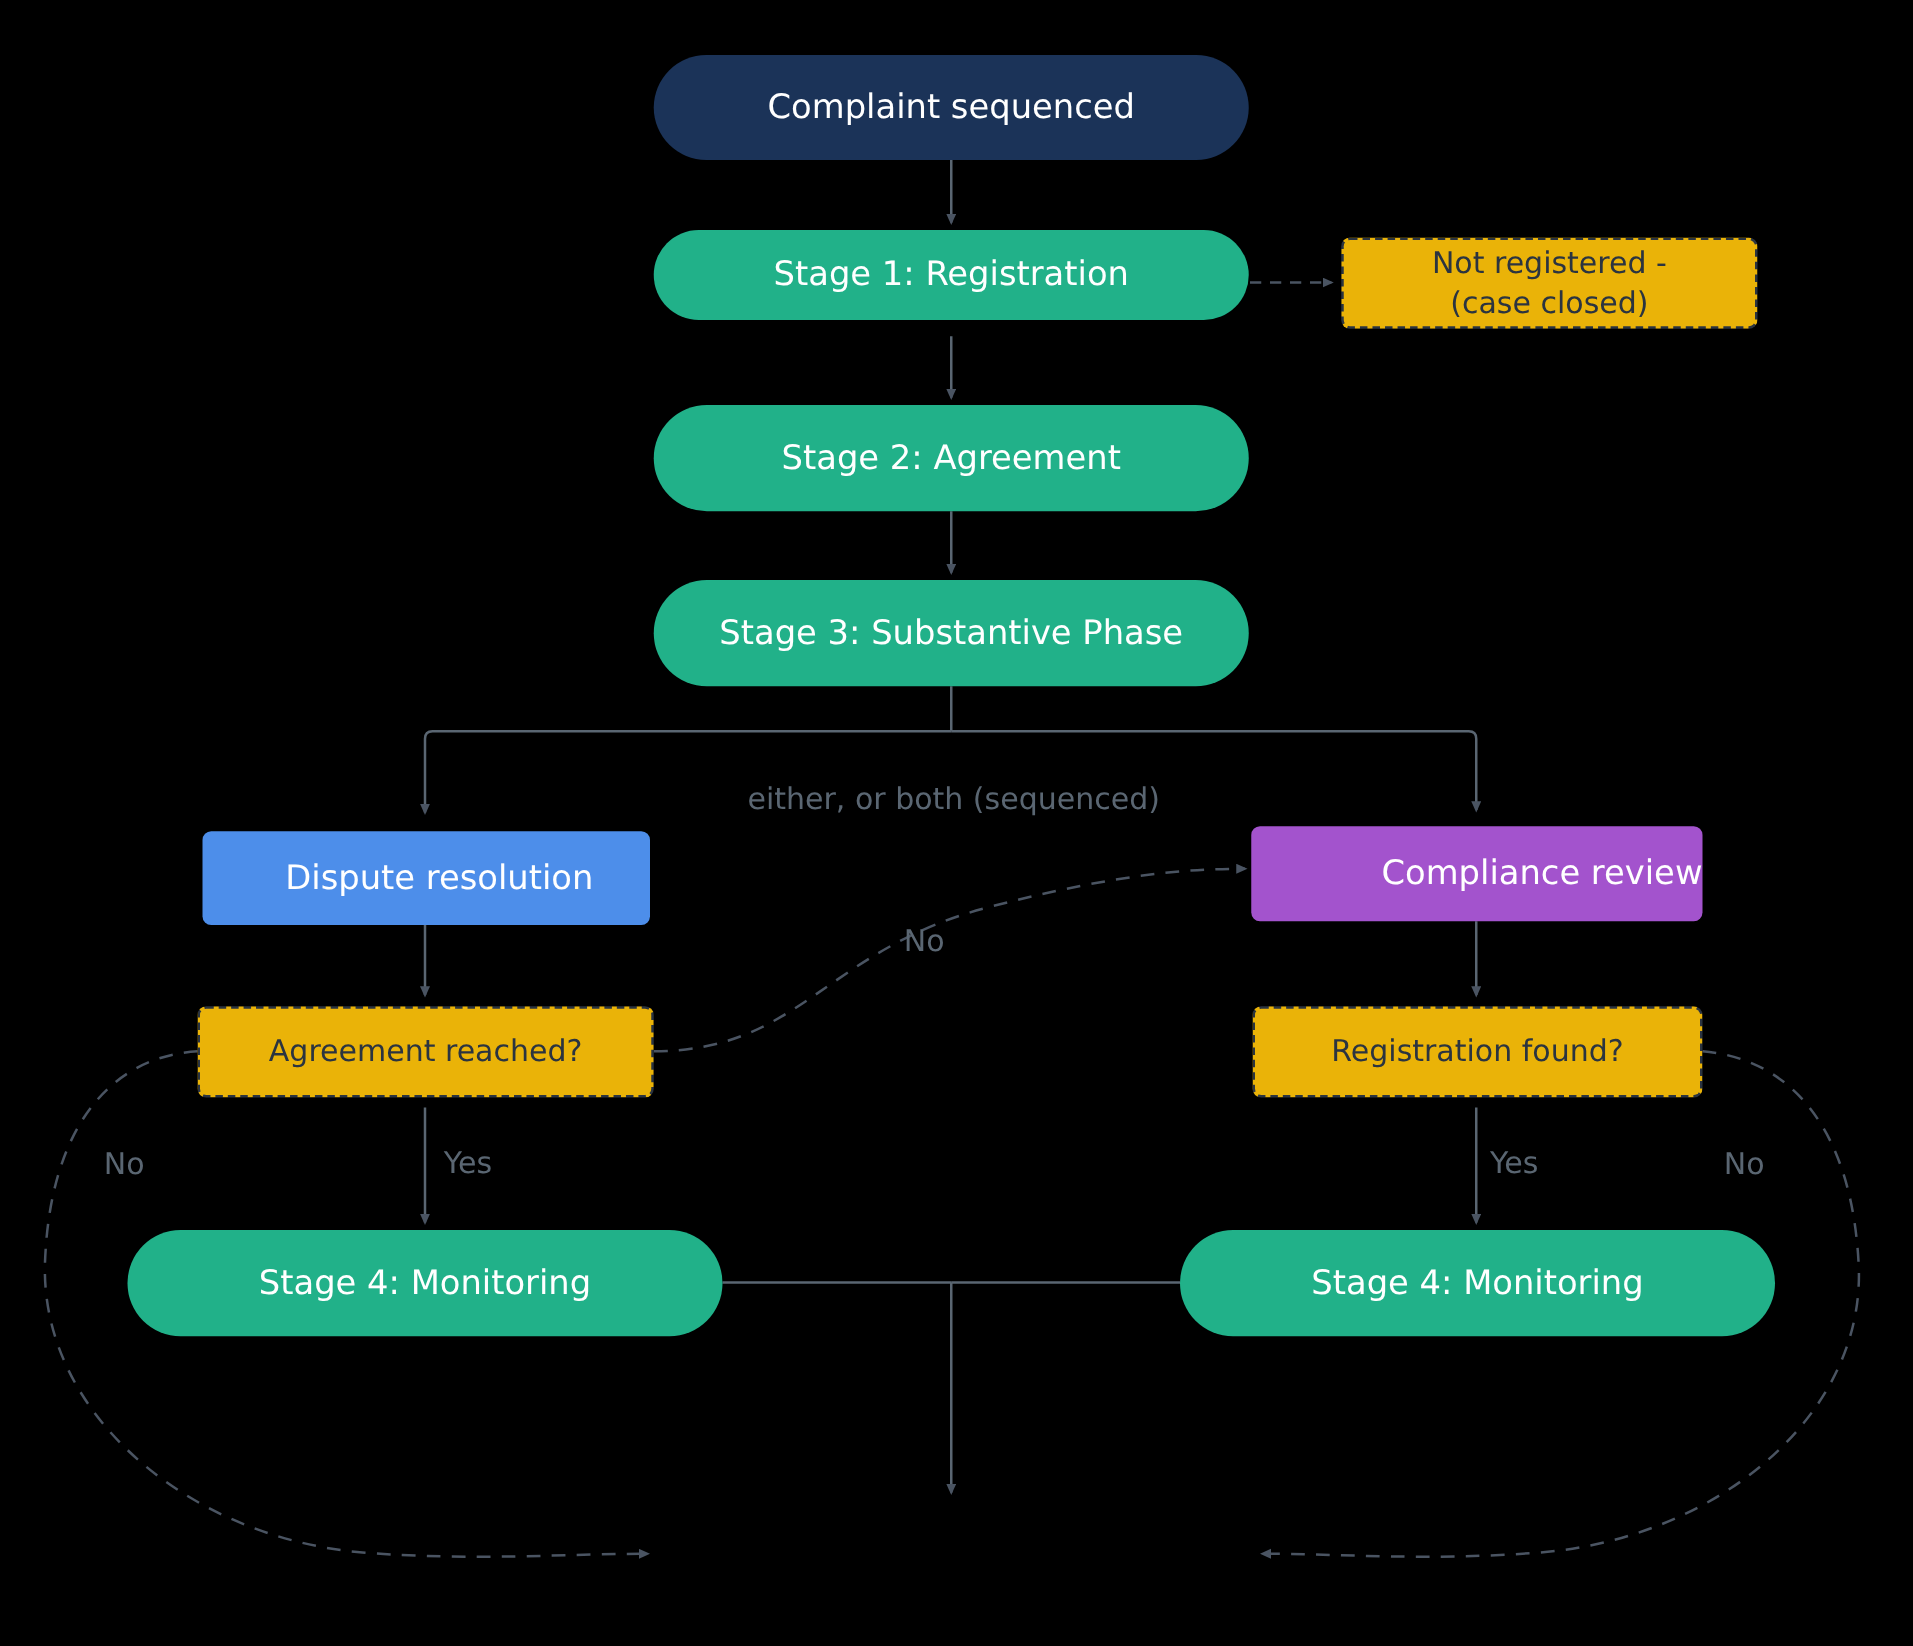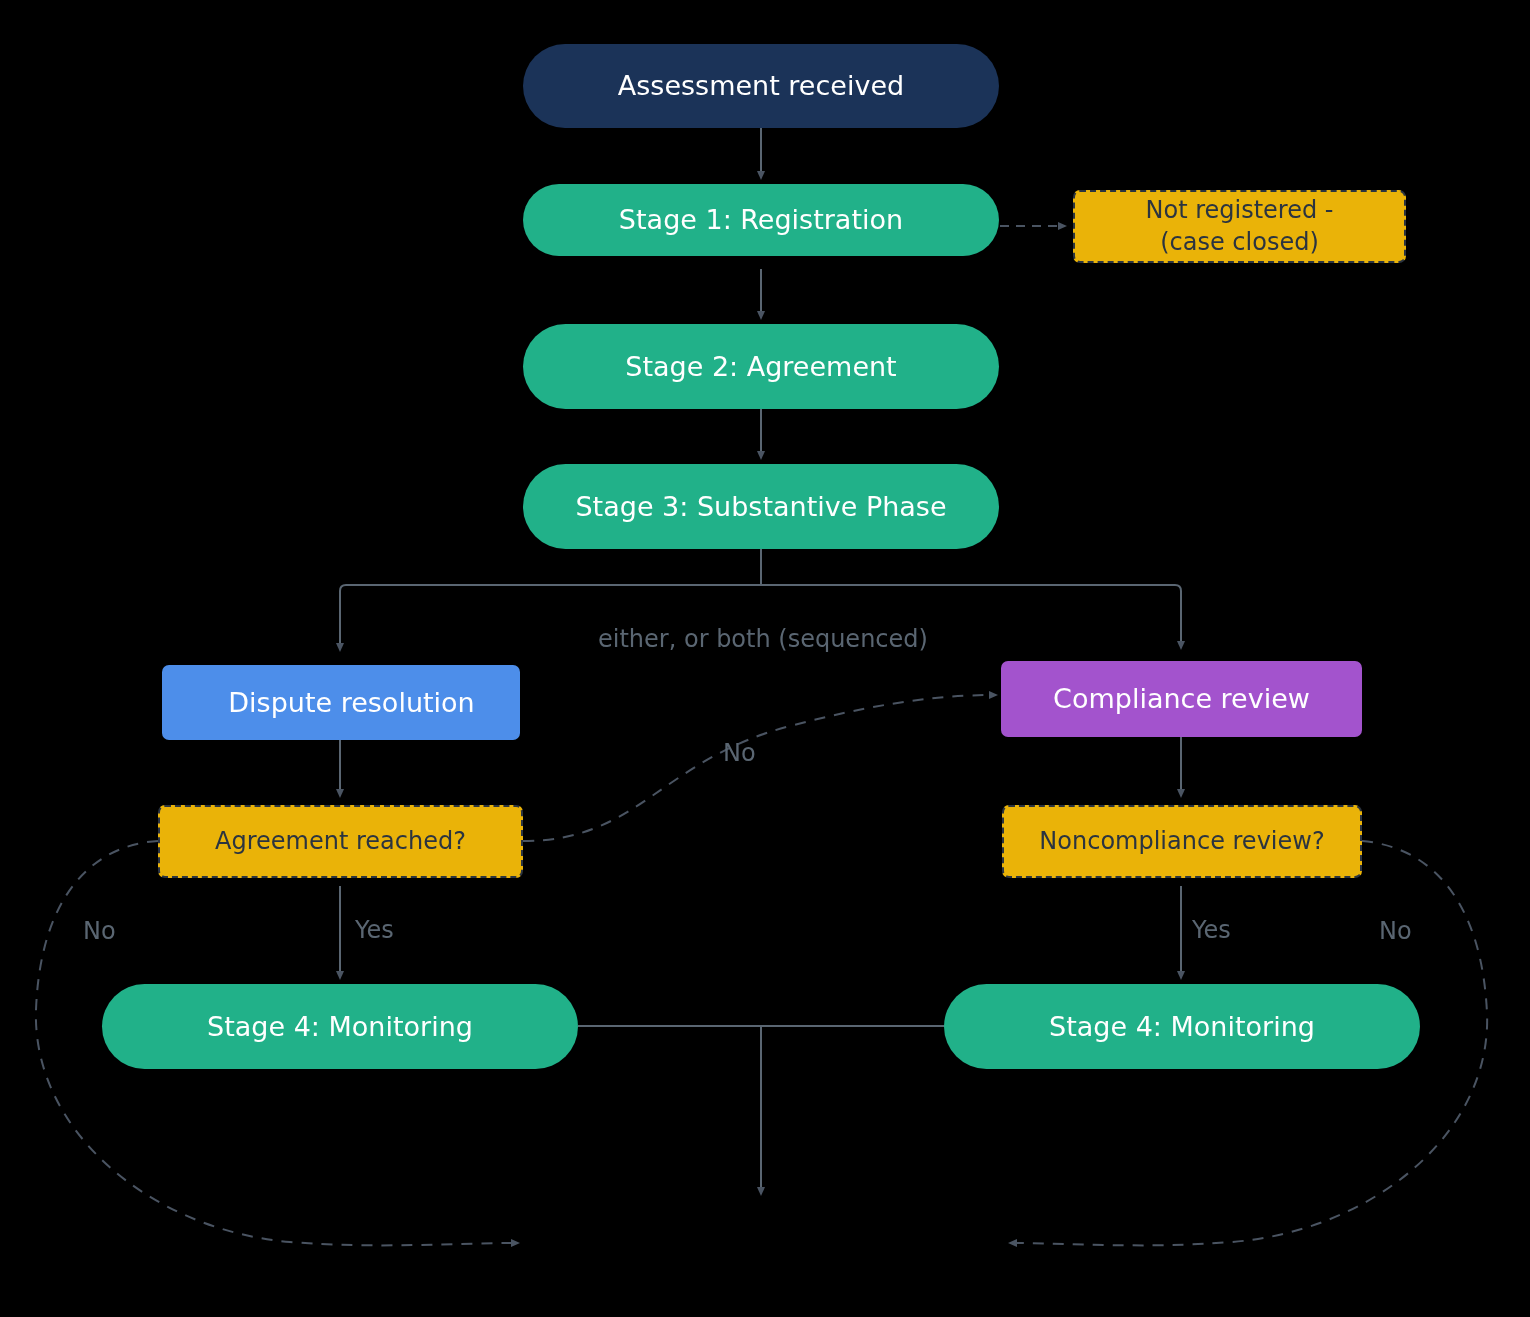--- a/index.html
+++ b/index.html
@@ -109,21 +109,21 @@
     <path d="M158,841 C90,845 40,900 36,1010 C32,1130 150,1230 290,1242 C380,1249 450,1243 518,1243" stroke="#4a5462" stroke-width="2" fill="none" stroke-dasharray="11,9" marker-end="url(#arrowd)"></path>
 
     <path d="M1362,841 C1434,847 1482,905 1487,1013 C1492,1133 1372,1231 1232,1242 C1140,1249 1078,1243 1010,1243" stroke="#4a5462" stroke-width="2" fill="none" stroke-dasharray="11,9" marker-end="url(#arrowd)"></path>
 
     <path d="M578,1026 L761,1026" stroke="#5a6672" stroke-width="2" fill="none"></path>
     <path d="M944,1026 L761,1026" stroke="#5a6672" stroke-width="2" fill="none"></path>
     <path d="M761,1026 L761,1194" stroke="#5a6672" stroke-width="2" fill="none" marker-end="url(#arrow)"></path>
   </svg>
 
   <div class="node node-terminal" style="left:523px; top:44px; width:476px; height:84px;">
-    <span>Assessment received</span>
+    <span>Complaint sequenced</span>
   </div>
 
   <div class="node node-stage" style="left:523px; top:184px; width:476px; height:72px;">
     <span>Stage 1: Registration</span>
   </div>
 
   <div class="node node-decision" style="left:1073px; top:190px; width:333px; height:73px; flex-direction:column;">
     <span>Not registered -</span>
     <span>(case closed)</span>
   </div>
@@ -133,30 +133,30 @@
   </div>
 
   <div class="node node-stage" style="left:523px; top:464px; width:476px; height:85px;">
     <span>Stage 3: Substantive Phase</span>
   </div>
 
   <div class="node node-dispute" style="left:162px; top:665px; width:358px; height:75px;padding-left:21px;">
     <span>Dispute resolution</span>
   </div>
 
-  <div class="node node-compliance" style="left:1001px; top:661px; width:361px; height:76px;">
+  <div class="node node-compliance" style="left:1001px; top:661px; width:361px; height:76px;justify-content:flex-end;">
     <span>Compliance review</span>
   </div>
 
   <div class="node node-decision" style="left:158px; top:805px; width:365px; height:73px;">
     <span>Agreement reached?</span>
   </div>
 
   <div class="node node-decision" style="left:1002px; top:805px; width:360px; height:73px;">
-    <span>Noncompliance review?</span>
+    <span>Registration found?</span>
   </div>
 
   <div class="node node-stage" style="left:102px; top:984px; width:476px; height:85px;">
     <span>Stage 4: Monitoring</span>
   </div>
 
   <div class="node node-stage" style="left:944px; top:984px; width:476px; height:85px;">
     <span>Stage 4: Monitoring</span>
   </div>
 

